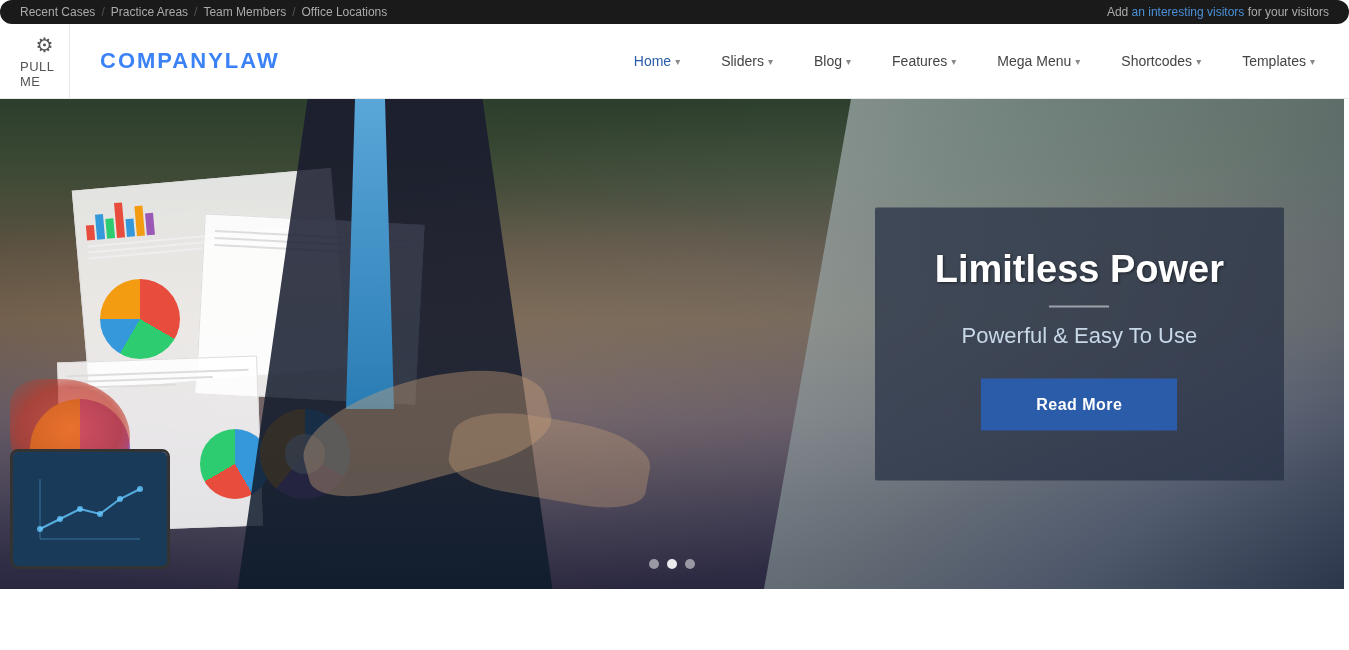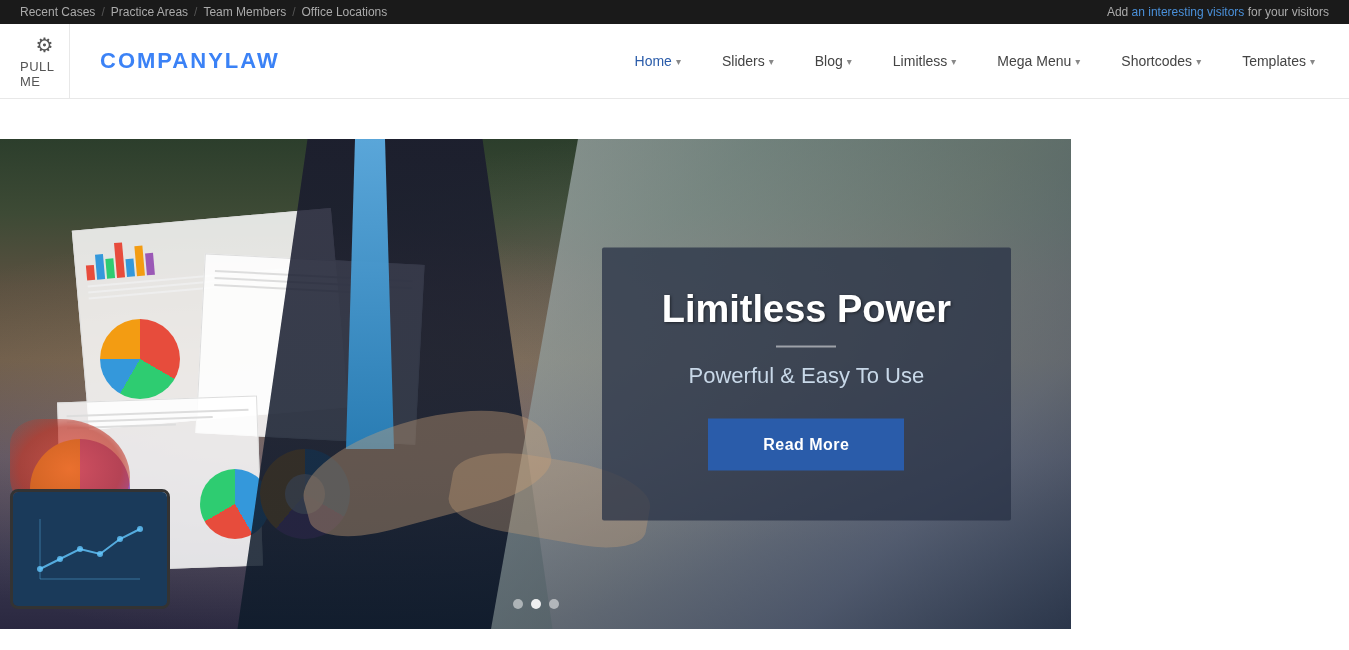--- a/index.html
+++ b/index.html
@@ -7,20 +7,21 @@
 
     
     .top-bar {
       background: #1a1a1a;
       color: #aaa;
       font-size: 12px;
       padding: 5px 20px;
       display: flex;
       justify-content: space-between;
       align-items: center;
+      border-radius: 12px;
     }
     .top-bar-links {
       display: flex;
       gap: 0;
       align-items: center;
     }
     .top-bar-links a {
       color: #aaa;
       text-decoration: none;
       font-size: 12px;
@@ -100,25 +101,24 @@
     }
     .nav-item .chevron {
       font-size: 10px;
       margin-left: 4px;
       color: #888;
     }
 
     
     .hero {
       position: relative;
-      width: 1071px;
+      width: 1344px;
       height: 490px;
       overflow: hidden;
       background: #1a2a3a;
-      margin-top: 40px;
     }
     
     .hero-bg {
       position: absolute;
       inset: 0;
       background: 
         radial-gradient(ellipse at 30% 60%, rgba(210,180,140,0.25) 0%, transparent 50%),
         radial-gradient(ellipse at 70% 40%, rgba(150,160,180,0.2) 0%, transparent 50%),
         linear-gradient(180deg, #2c3e2c 0%, #3d4a35 15%, #5a5040 30%, #6b5a48 45%, #5a5060 65%, #3a3850 85%, #2a2840 100%);
     }
@@ -303,21 +303,21 @@
     </div>
     <div class="nav-item">
       <span>Sliders</span>
       <span class="chevron">▾</span>
     </div>
     <div class="nav-item">
       <span>Blog</span>
       <span class="chevron">▾</span>
     </div>
     <div class="nav-item">
-      <span>Limitless</span>
+      <span>Features</span>
       <span class="chevron">▾</span>
     </div>
     <div class="nav-item">
       <span>Mega Menu</span>
       <span class="chevron">▾</span>
     </div>
     <div class="nav-item">
       <span>Shortcodes</span>
       <span class="chevron">▾</span>
     </div>

